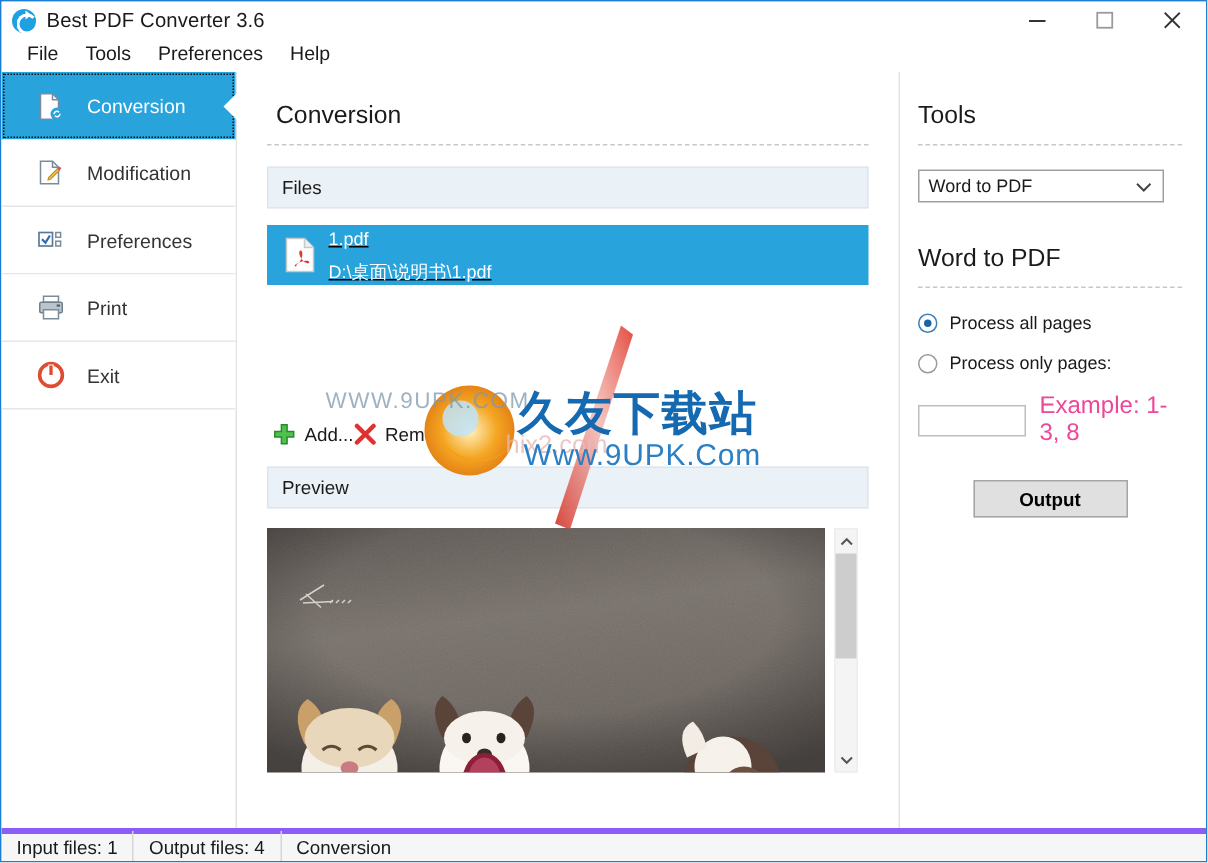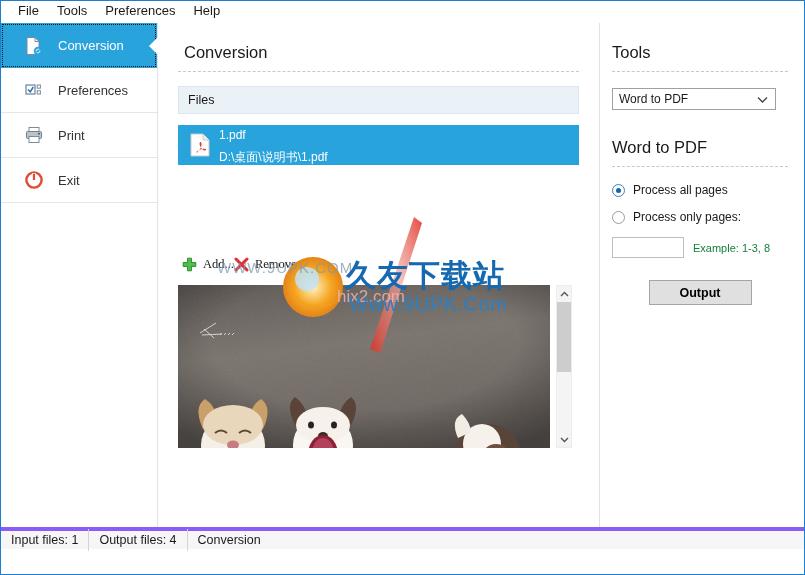--- a/index.html
+++ b/index.html
@@ -131,41 +131,40 @@
   .dashed-sep {
     border-top: 1px dashed #c8c8c8;
     margin-bottom: 14px;
   }
   .sec-head {
     background: #eaf1f7;
     border: 1px solid #dde6ee;
     font-size: 12.5px; color: #1a1a1a;
     padding: 6px 9px;
   }
-  .files-area { padding: 11px 0 0 0; min-height: 130px; }
+  .files-area { padding: 11px 0 0 0; min-height: 130px; text-decoration: underline; }
   .file-row {
     background: #29a3dc;
     color: #fff;
     display: flex; align-items: center;
     padding: 7px 8px;
     height: 40px;
   }
   .pdf-icon {
     width: 20px; height: 24px; margin: 0 9px 0 4px;
     flex: 0 0 20px;
   }
   .file-meta { line-height: 1.35; }
   .file-name { font-size: 12px; }
   .file-path { font-size: 12px; }
 
   .file-buttons {
     display: flex; align-items: flex-start;
     padding: 13px 2px 0 4px;
     gap: 0;
-    font-family: Liberation Serif, serif;
   }
   .fbtn {
     display: flex; align-items: center; gap: 6px;
     font-size: 12.5px; color: #1a1a1a;
   }
   .fbtn svg { display: block; }
 
   .preview-body {
     padding: 13px 0 0 0;
     display: flex;
@@ -241,21 +240,21 @@
     background: #1765a8;
   }
   .page-row { display: flex; align-items: center; margin-top: 4px; }
   .page-input {
     width: 72px; height: 21px;
     border: 1px solid #bdbdbd; background: #fff;
     margin-right: 9px;
     font-size: 12px; padding: 0 4px;
     font-family: "Liberation Sans", sans-serif;
   }
-  .page-hint { font-size: 11px; color: #15803d; }
+  .page-hint { font-size: 16px; color: #ec4899; }
   .convert-wrap { display: flex; justify-content: center; margin-top: 22px; }
   .convert-btn {
     width: 103px; height: 25px;
     background: #e0e0e0;
     border: 1px solid #a5a5a5;
     font-size: 12.5px; font-weight: bold; color: #000;
     font-family: "Liberation Sans", sans-serif;
   }
 
   
@@ -293,20 +292,42 @@
     left: 365px; top: 216px;
     width: 60px; height: 140px;
     z-index: 35; pointer-events: none;
   }
 </style>
 </head>
 <body>
 
 <div class="app">
 
+  <div class="titlebar">
+    <div class="app-icon"></div>
+    <div class="title-text">Best PDF Converter 3.6</div>
+    <div class="win-controls">
+      <div class="win-btn">
+        <svg width="13" height="13" viewBox="0 0 13 13">
+            <line x1="1" y1="7" x2="12" y2="7" stroke="#333" stroke-width="1.2"></line>
+          </svg>
+      </div>
+      <div class="win-btn">
+        <svg width="13" height="13" viewBox="0 0 13 13">
+            <rect x="1.5" y="1.5" width="10" height="10" fill="none" stroke="#9a9a9a" stroke-width="1.2"></rect>
+          </svg>
+      </div>
+      <div class="win-btn">
+        <svg width="13" height="13" viewBox="0 0 13 13">
+            <line x1="1.5" y1="1.5" x2="11.5" y2="11.5" stroke="#333" stroke-width="1.2"></line>
+            <line x1="11.5" y1="1.5" x2="1.5" y2="11.5" stroke="#333" stroke-width="1.2"></line>
+          </svg>
+      </div>
+    </div>
+  </div>
 
   <div class="menubar">
     <div class="menu-item">File</div>
     <div class="menu-item">Tools</div>
     <div class="menu-item">Preferences</div>
     <div class="menu-item">Help</div>
   </div>
 
   <div class="body">
 
@@ -317,20 +338,31 @@
           <svg width="20" height="20" viewBox="0 0 20 20">
             <path d="M3 1.5h8l4 4v13H3z" fill="#fff" stroke="#7a8b99" stroke-width="1"></path>
             <path d="M11 1.5v4h4" fill="none" stroke="#7a8b99" stroke-width="1"></path>
             <circle cx="14" cy="15" r="4.3" fill="#29a3dc"></circle>
             <path d="M12 15.2a2 2 0 013.4-1.4M16 14.8a2 2 0 01-3.4 1.4" fill="none" stroke="#fff" stroke-width="1"></path>
           </svg>
         </span>
         <span class="side-label">Conversion</span>
       </div>
 
+      <div class="side-item">
+        <span class="side-ico">
+          <svg width="20" height="20" viewBox="0 0 20 20">
+            <path d="M3 2.5h8l4 4v11H3z" fill="#fff" stroke="#7a8b99" stroke-width="1"></path>
+            <path d="M11 2.5v4h4" fill="none" stroke="#7a8b99" stroke-width="1"></path>
+            <path d="M8 15l1.6-.4 6-6-1.2-1.2-6 6z" fill="#f4c542" stroke="#b98d16" stroke-width=".7"></path>
+            <path d="M14.4 7.4l1.2 1.2 1.4-1.4-1.2-1.2z" fill="#d94f7a"></path>
+          </svg>
+        </span>
+        <span class="side-label">Modification</span>
+      </div>
 
       <div class="side-item">
         <span class="side-ico">
           <svg width="20" height="20" viewBox="0 0 20 20">
             <rect x="2" y="5" width="9" height="9" fill="#fff" stroke="#5a7894" stroke-width="1.1"></rect>
             <path d="M4 9.5l2.3 2.3L9.3 7" fill="none" stroke="#2a6fb0" stroke-width="1.5"></path>
             <rect x="13.2" y="5" width="3.2" height="3.2" fill="#fff" stroke="#7a8b99" stroke-width="1"></rect>
             <rect x="13.2" y="10.8" width="3.2" height="3.2" fill="#fff" stroke="#7a8b99" stroke-width="1"></rect>
           </svg>
         </span>
@@ -396,20 +428,23 @@
           <span>
             <svg width="15" height="15" viewBox="0 0 15 15">
               <line x1="2" y1="2" x2="13" y2="13" stroke="#e03030" stroke-width="3" stroke-linecap="round"></line>
               <line x1="13" y1="2" x2="2" y2="13" stroke="#e03030" stroke-width="3" stroke-linecap="round"></line>
             </svg>
           </span>
           <span>Remove</span>
         </div>
       </div>
 
+      <div style="margin-top:14px;">
+        <div class="sec-head">Preview</div>
+      </div>
 
       <div class="preview-body">
         <div class="preview-img-wrap">
           <svg class="preview-img" viewBox="0 0 372 163" preserveAspectRatio="none">
             <defs>
               <linearGradient id="conc" x1="0" y1="0" x2="0.3" y2="1">
                 <stop offset="0%" stop-color="#5d5753"></stop>
                 <stop offset="45%" stop-color="#7a736d"></stop>
                 <stop offset="100%" stop-color="#6a635e"></stop>
               </linearGradient>

